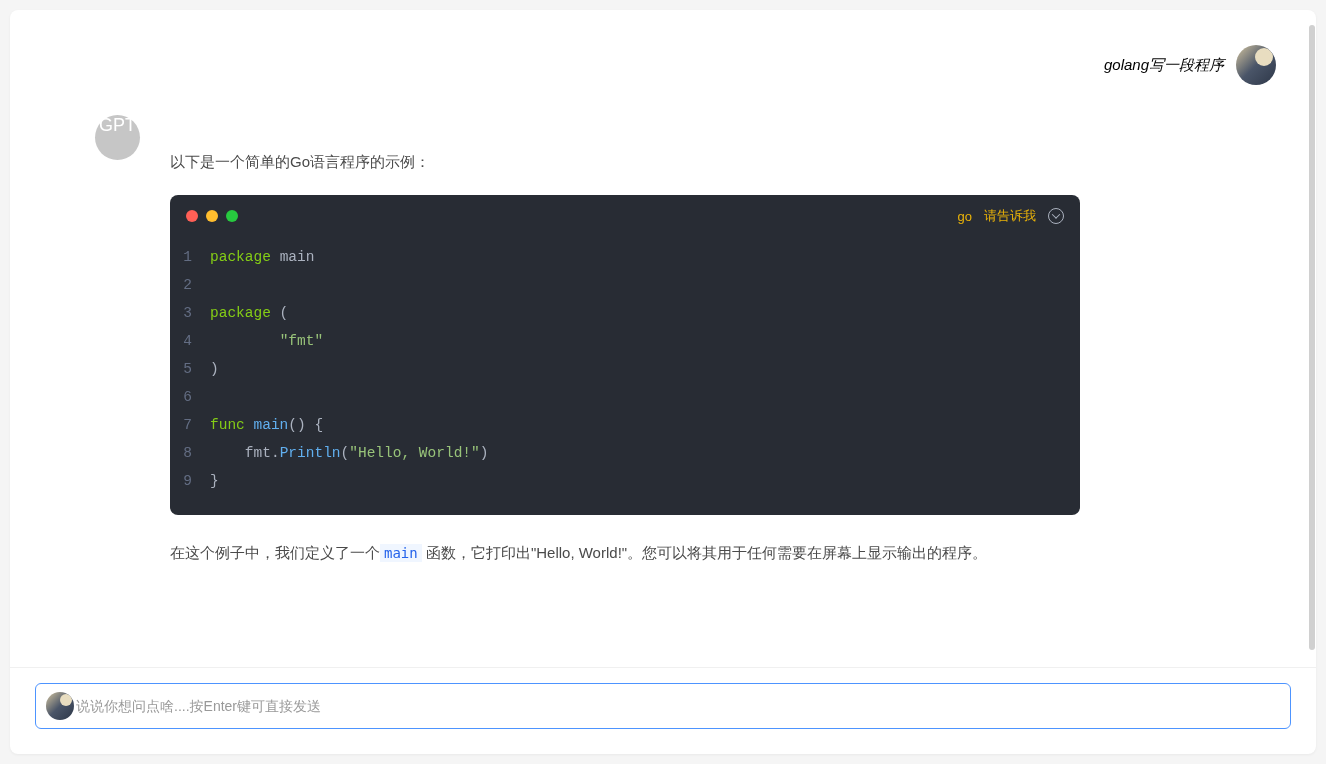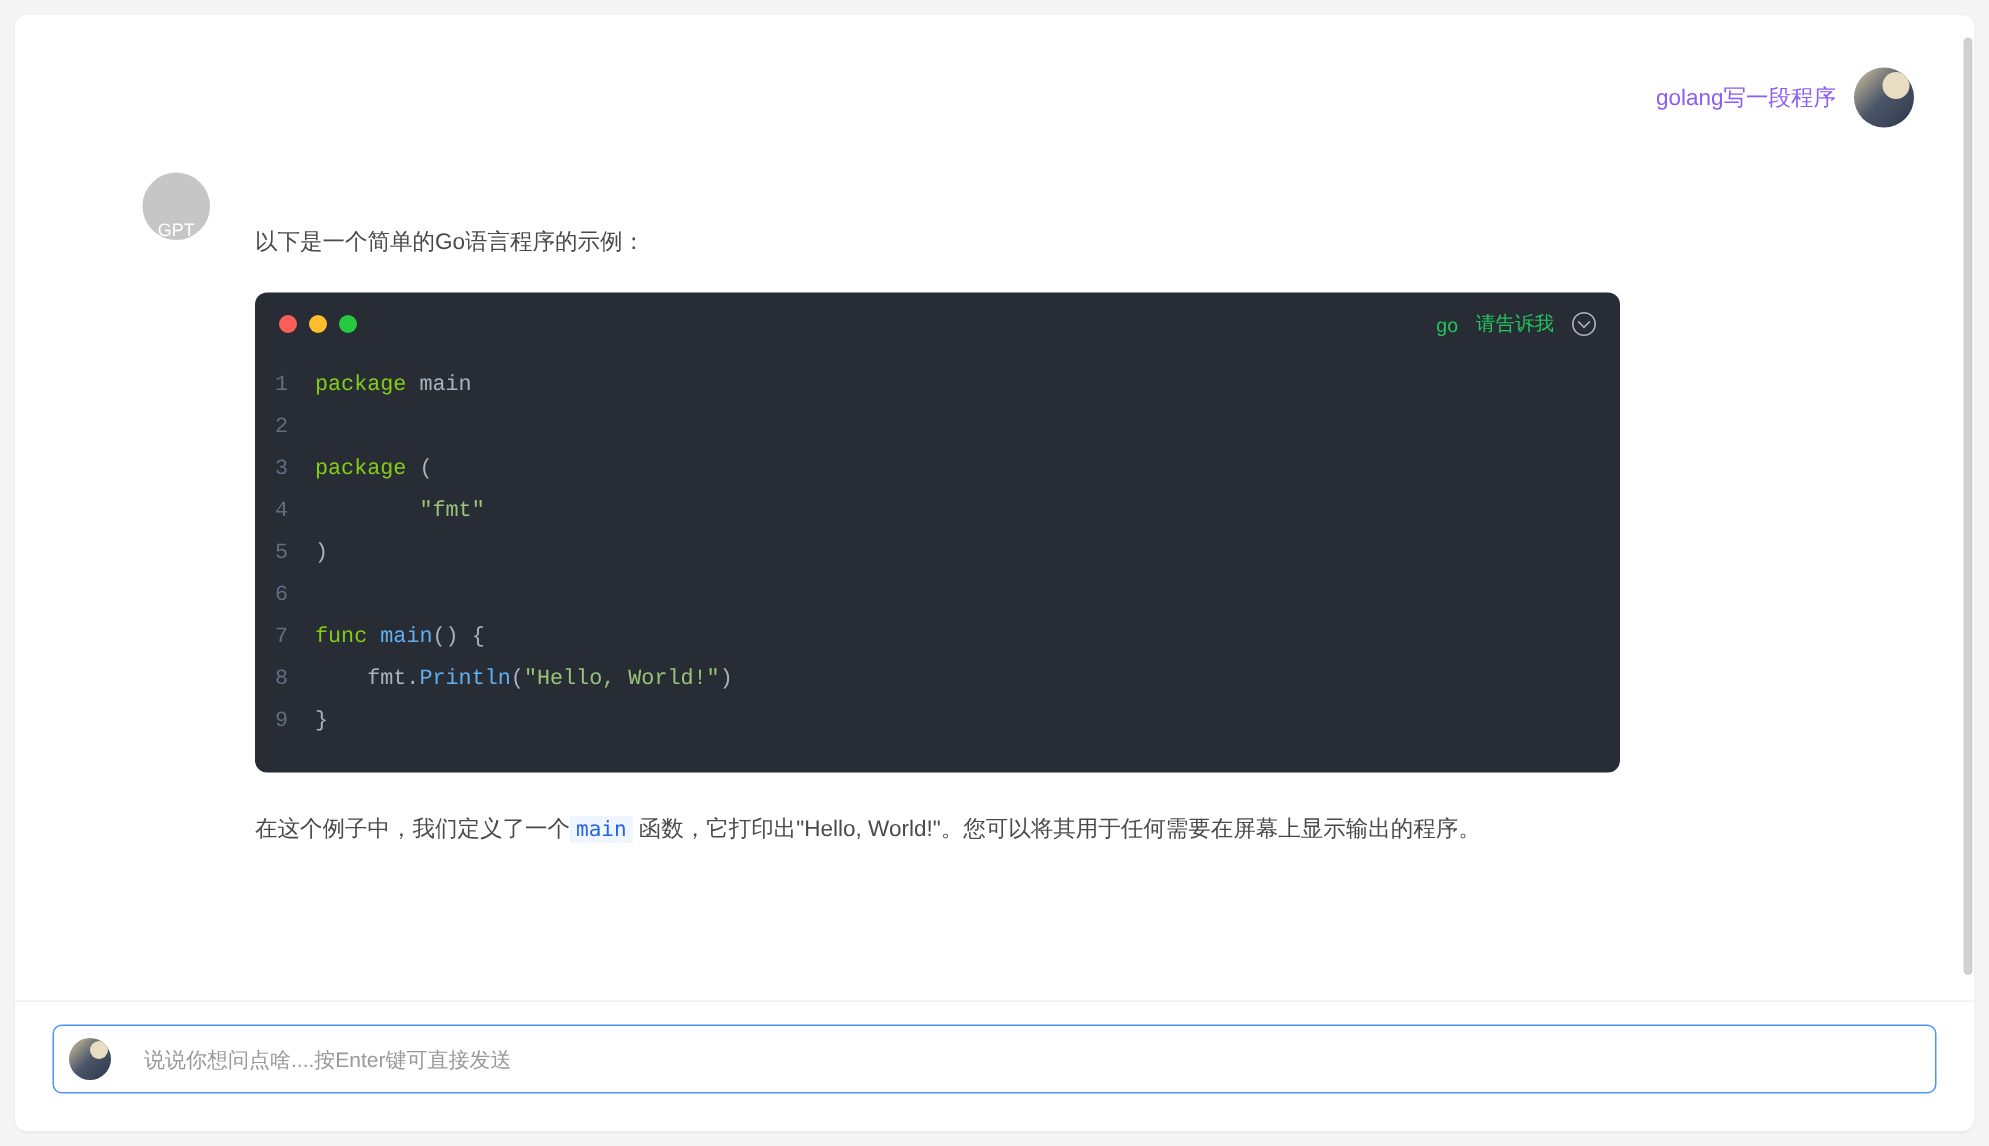--- a/index.html
+++ b/index.html
@@ -33,23 +33,24 @@
       border-radius: 3px;
     }
     .user-message {
       display: flex;
       justify-content: flex-end;
       align-items: center;
       margin-bottom: 30px;
       padding-right: 10px;
     }
     .user-text {
-      color: #8b5cf6;
+      color: #000000;
       font-size: 15px;
       margin-right: 12px;
+      font-style: italic;
     }
     .user-avatar {
       width: 40px;
       height: 40px;
       border-radius: 50%;
       background: linear-gradient(135deg, #d4c5a0 0%, #4a5568 50%, #2d3748 100%);
       position: relative;
       overflow: hidden;
     }
     .user-avatar::before {
@@ -67,24 +68,24 @@
       align-items: flex-start;
       gap: 30px;
       padding-left: 55px;
     }
     .bot-avatar {
       width: 45px;
       height: 45px;
       border-radius: 50%;
       background: #c6c6c6;
       display: flex;
-      align-items: flex-end;
+      align-items: flex-start;
       justify-content: center;
       color: #fff;
-      font-size: 12px;
+      font-size: 18px;
       font-weight: 500;
       flex-shrink: 0;
     }
     .bot-content {
       flex: 1;
       max-width: 910px;
       margin-top: 33px;
     }
     .bot-text {
       color: #4a4a4a;
@@ -124,21 +125,21 @@
       border-radius: 50%;
     }
     .red { background: #ff5f56; }
     .yellow { background: #ffbd2e; }
     .green { background: #27c93f; }
     .code-header-right {
       margin-left: auto;
       display: flex;
       align-items: center;
       gap: 12px;
-      color: #22c55e;
+      color: #eab308;
       font-size: 13px;
     }
     .copy-btn {
       cursor: pointer;
     }
     .collapse-icon {
       width: 16px;
       height: 16px;
       border: 1.5px solid #abb2bf;
       border-radius: 50%;
@@ -183,21 +184,21 @@
     .input-area {
       padding: 15px 25px 25px 25px;
       border-top: 1px solid #f0f0f0;
     }
     .input-wrapper {
       display: flex;
       align-items: center;
       border: 1.5px solid #4d94ff;
       border-radius: 6px;
       padding: 8px 10px;
-      gap: 22px;
+      gap: 2px;
       background: #fff;
     }
     .input-avatar {
       width: 28px;
       height: 28px;
       border-radius: 50%;
       background: linear-gradient(135deg, #d4c5a0 0%, #4a5568 50%, #2d3748 100%);
       flex-shrink: 0;
       position: relative;
       overflow: hidden;

